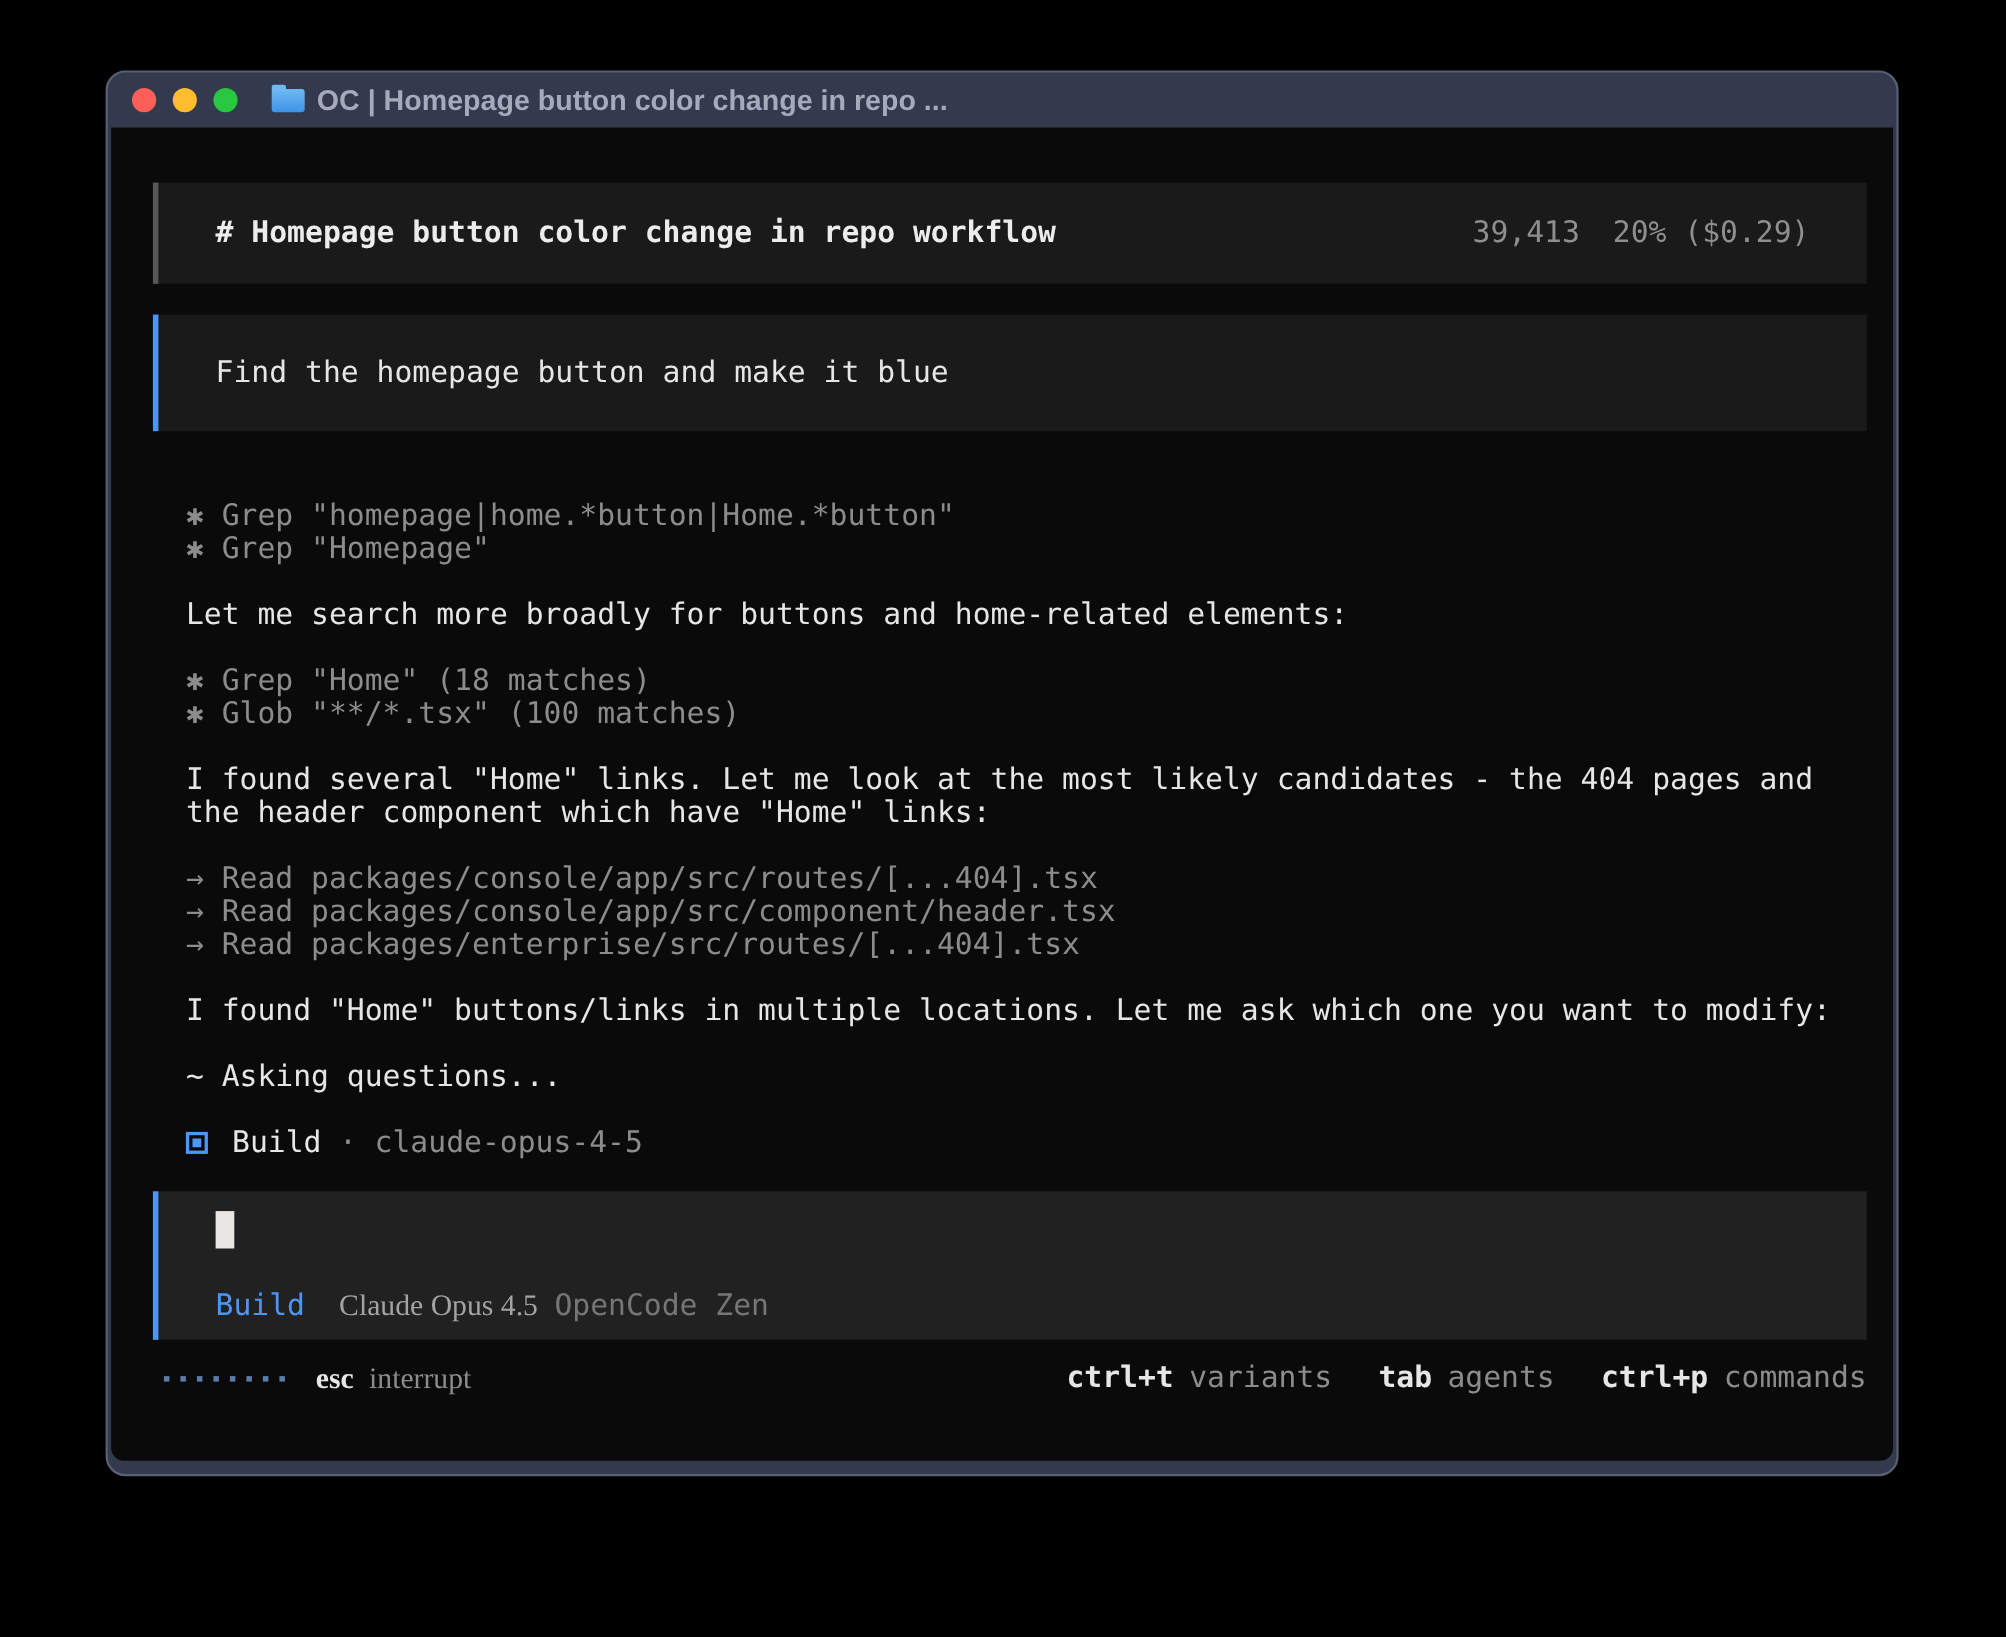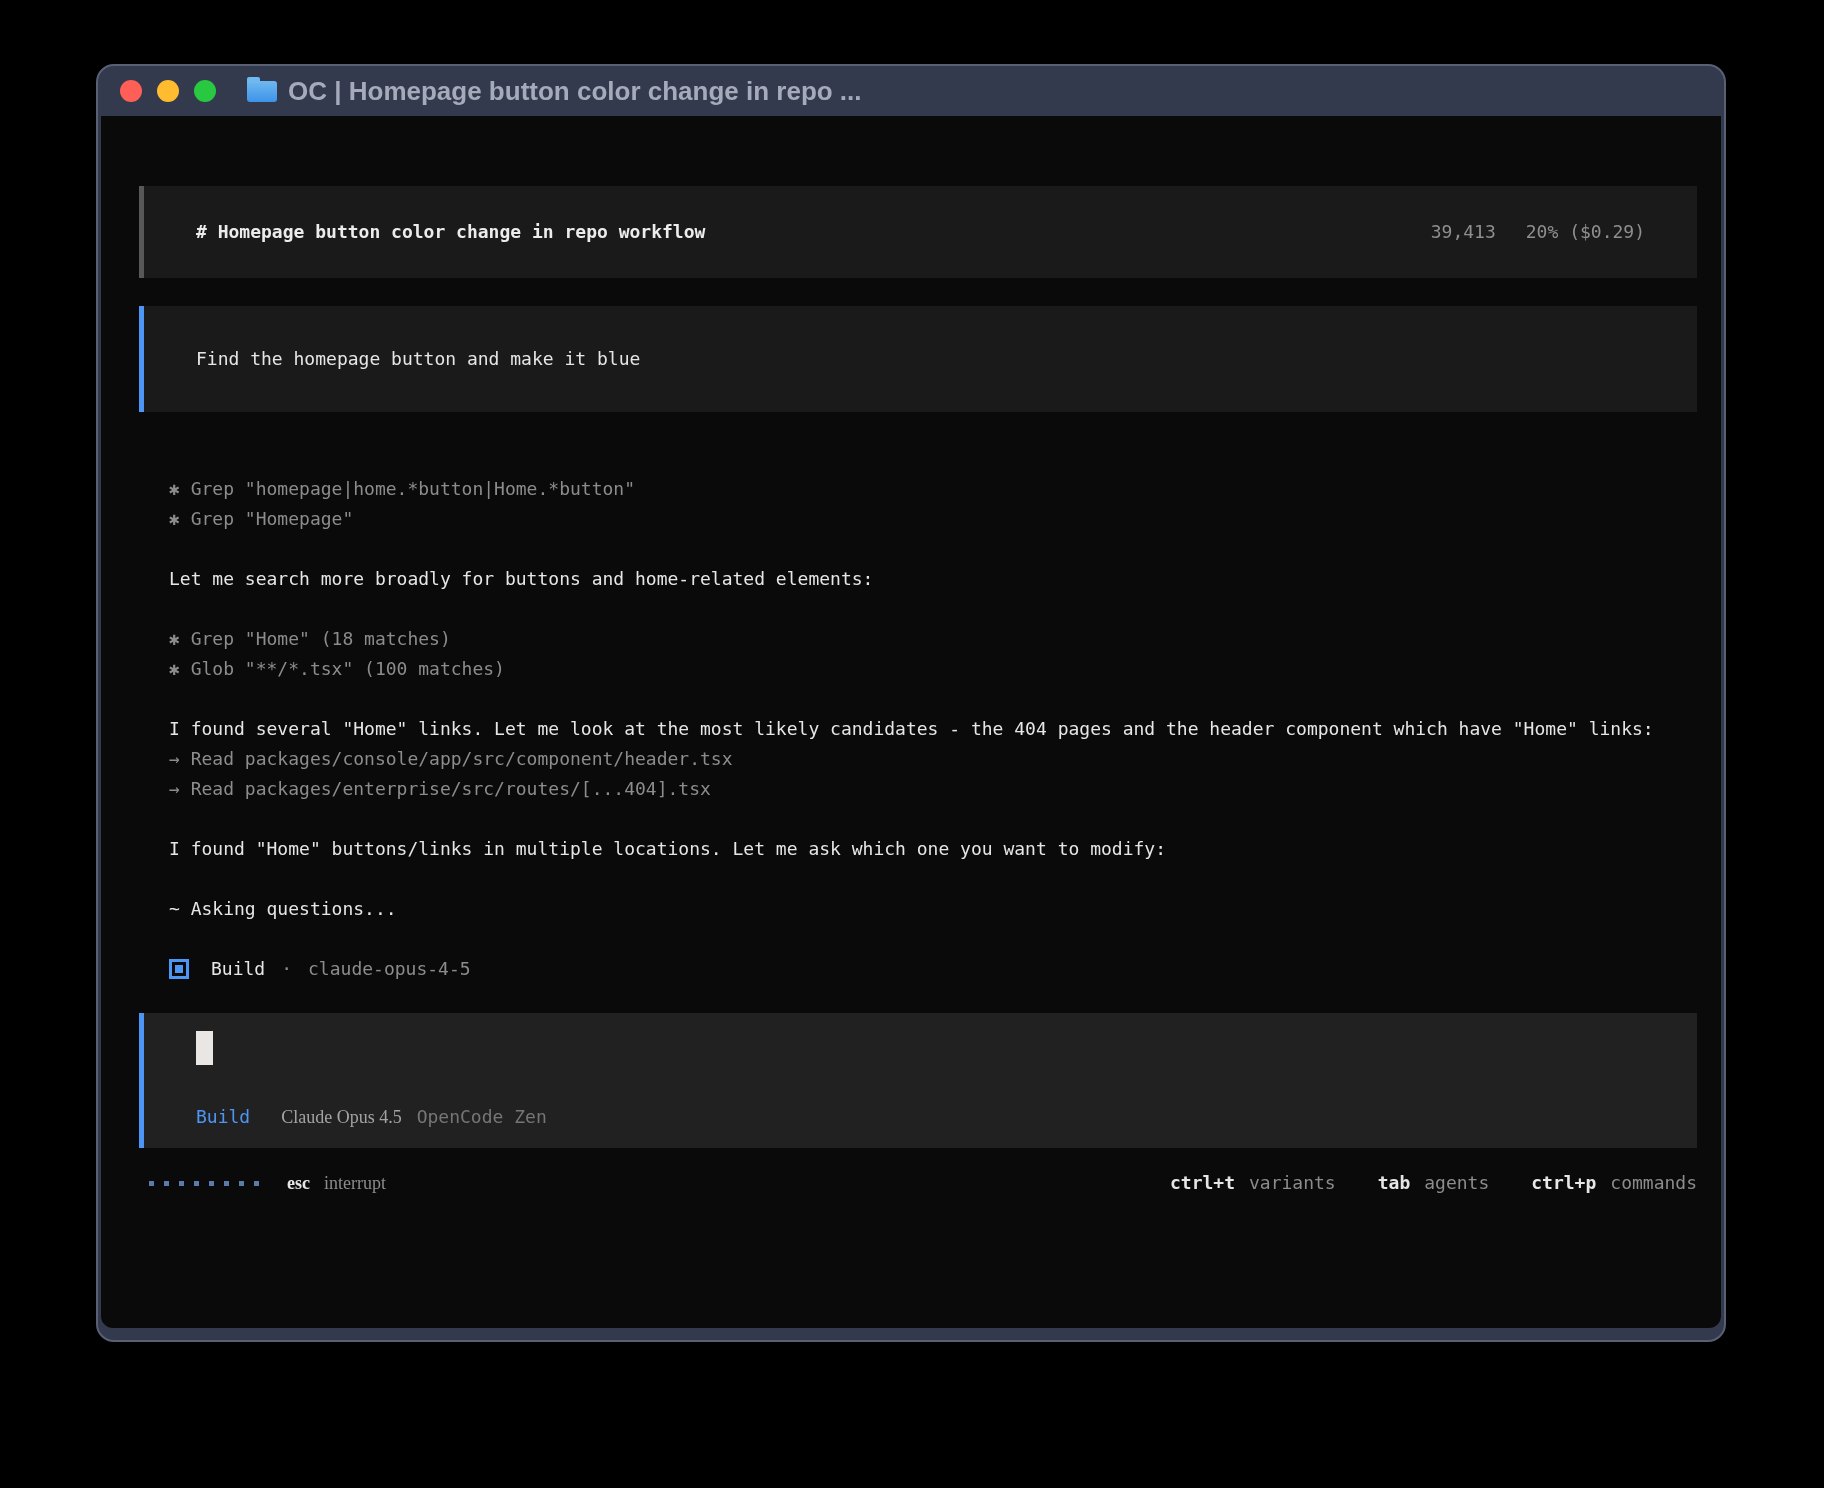--- a/index.html
+++ b/index.html
@@ -21,22 +21,22 @@
   .tl.yellow { background:#febc2e; }
   .tl.green { background:#28c840; }
   .folder { width:30px; height:21px; background:linear-gradient(#6fb9f1,#3e93e9);
     border-radius:3px; position:relative; margin:0 11px 0 16px; flex:0 0 auto; }
   .folder::before { content:''; position:absolute; top:-4px; left:0; width:13px; height:6px;
     background:#6fb9f1; border-radius:2px 2px 0 0; }
   .win-title { color:#a6abbb; font-family:"Liberation Sans", sans-serif;
     font-weight:bold; font-size:26px; white-space:nowrap; }
   .content {
     flex:1; background:#0a0a0b; margin:0 3px 12px 3px; border-radius:0 0 12px 12px;
-    padding:70px 24px 0 38px; box-sizing:border-box; overflow:hidden;
-    font-size:18px; line-height:30px; color:#e6e6e6; display:flex; flex-direction:column;
+    padding:50px 24px 0 38px; box-sizing:border-box; overflow:hidden;
+    font-size:27px; line-height:30px; color:#e6e6e6; display:flex; flex-direction:column;
   }
   .block { background:#1a1a1a; border-left:5px solid #585858; box-sizing:border-box;
     display:flex; align-items:center; padding:0 52px; }
   .header-block { height:92px; justify-content:space-between; }
   .header-block .h-title { font-weight:bold; color:#ececec; white-space:nowrap; }
   .h-meta { color:#8f8f8f; display:flex; gap:30px; white-space:nowrap; }
   .user-block { height:106px; border-left-color:#4e96f5; margin-top:28px; margin-bottom:32px; }
   .msg { margin-left:30px; color:#e6e6e6; white-space:normal; word-break:normal; }
   .tool { color:#8c8c8c; white-space:pre; }
   .gap { margin-top:30px; }
@@ -92,20 +92,21 @@
     </div>
 
     <div class="msg tool gap">✱ Grep "homepage|home.*button|Home.*button"</div>
     <div class="msg tool">✱ Grep "Homepage"</div>
 
     <div class="msg gap">Let me search more broadly for buttons and home-related elements:</div>
     <div class="msg tool gap">✱ Grep "Home" (18 matches)</div>
     <div class="msg tool">✱ Glob "**/*.tsx" (100 matches)</div>
 
     <div class="msg gap">I found several "Home" links. Let me look at the most likely candidates - the 404 pages and the header component which have "Home" links:</div>
+    <div class="msg tool gap">→ Read packages/console/app/src/routes/[...404].tsx</div>
     <div class="msg tool">→ Read packages/console/app/src/component/header.tsx</div>
     <div class="msg tool">→ Read packages/enterprise/src/routes/[...404].tsx</div>
 
     <div class="msg gap">I found "Home" buttons/links in multiple locations. Let me ask which one you want to modify:</div>
     <div class="msg gap">~ Asking questions...</div>
 
     <div class="agent-row gap">
       <span class="agent-icon"></span>
       <span class="agent-name">Build</span>
       <span class="agent-sep">·</span>

